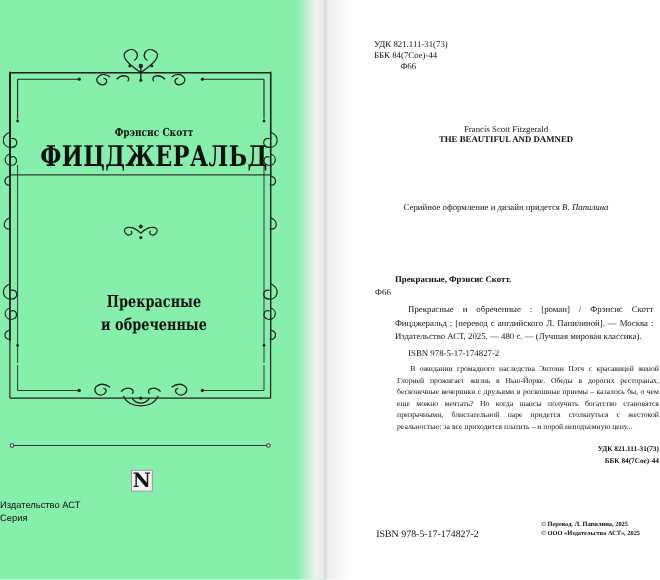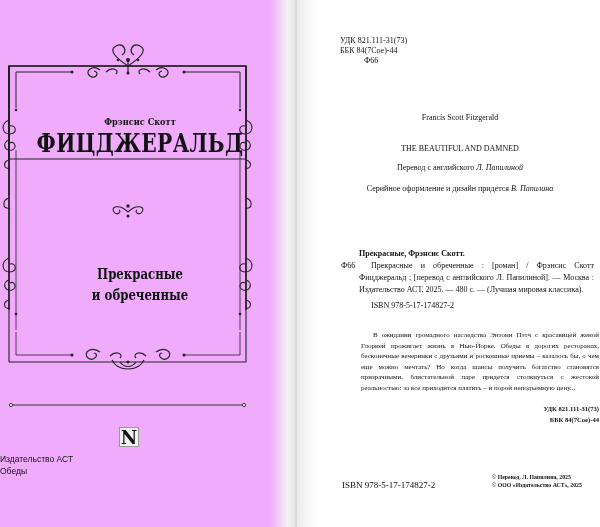--- a/index.html
+++ b/index.html
@@ -1,21 +1,21 @@
 <!DOCTYPE html>
 <html><head>
 <meta charset="utf-8">
 <style>
   html, body { margin: 0; padding: 0; }
   body {
     width: 600px; height: 527px; overflow: hidden; background: #ffffff;
     position: relative; color: #111;
   }
   .spread { position: absolute; left: 0; top: 0; width: 600px; height: 527px; }
-  .page { position: absolute; top: 0; height: 527px; background: #f0abfc; }
+  .page { position: absolute; top: 0; height: 527px; background: #86efac; }
   .page-left { left: 0; width: 295px; }
   .gutter-left {
     position: absolute; left: 270px; top: 0; width: 25px; height: 527px;
     background: linear-gradient(to right, rgba(255,255,255,0) 0%, #f2f2f2 70%, #e6e6e6 100%);
   }
   .gutter-line { position: absolute; left: 295px; top: 0; width: 2px; height: 527px; background: #dadada; }
   .gutter-right {
     position: absolute; left: 297px; top: 0; width: 22px; height: 527px;
     background: linear-gradient(to right, #ececec 0%, #f6f6f6 50%, rgba(255,255,255,0) 100%);
   }
@@ -47,28 +47,28 @@
     font-family: "Liberation Sans", sans-serif; font-size: 8.5px; line-height: 12px;
   }
 
   
   .serif { font-family: "Liberation Serif", serif; }
   .udk-block { position: absolute; left: 340px; top: 36px; font-size: 8px; line-height: 10px; }
   .udk-block .f66 { padding-left: 24px; }
   .centered { position: absolute; left: 320px; width: 280px; text-align: center; font-size: 8px; }
   .series { top: 94px; }
   .author-en { top: 113px; }
-  .title-en { top: 144px; }
+  .title-en { top: 122px; font-weight: bold; }
   .translation { top: 163px; }
   .design { top: 184px; }
   i { font-style: italic; }
   .biblio { position: absolute; left: 359px; top: 248px; width: 235px; font-size: 8px; line-height: 12px; }
   .biblio .head { font-weight: bold; }
   .biblio .index { position: absolute; left: -18px; top: 12px; }
-  .biblio .desc { text-indent: 12px; text-align: justify; }
+  .biblio .desc { text-indent: 12px; text-align: justify; margin-top: 16px; }
   .biblio .isbn { padding-left: 12px; margin-top: 4px; }
   .annotation {
     position: absolute; left: 361px; top: 330px; width: 238px; font-size: 7px; line-height: 10.5px;
     text-align: justify; text-indent: 12px;
   }
   .codes-right {
     position: absolute; left: 420px; width: 179px; top: 404px; text-align: right;
     font-size: 6.6px; line-height: 10.5px; font-weight: bold;
   }
   .isbn-bottom { position: absolute; left: 342px; top: 480px; font-size: 9px; }
@@ -209,40 +209,36 @@
     <div class="author-small">Фрэнсис Скотт</div>
     <div class="author-big">ФИЦДЖЕРАЛЬД</div>
     <div class="book-title">
       <div>Прекрасные</div>
       <div>и обреченные</div>
     </div>
 
     <div class="publisher-logo">N</div>
     <div class="publisher-name">
       <div>Издательство АСТ</div>
-      <div>Обеды</div>
+      <div>Серия</div>
     </div>
   </div>
 
   <div class="gutter-left"></div>
   <div class="gutter-line"></div>
   <div class="gutter-right"></div>
 
   <div class="udk-block serif">
     <div>УДК 821.111-31(73)</div>
     <div>ББК 84(7Сое)-44</div>
     <div class="f66">Ф66</div>
   </div>
 
   <div class="centered author-en serif">Francis Scott Fitzgerald</div>
   <div class="centered title-en serif">THE BEAUTIFUL AND DAMNED</div>
-  <div class="centered translation serif">
-    <span>Перевод с английского</span>
-    <i>Л. Папилиной</i>
-  </div>
   <div class="centered design serif">
     <span>Серийное оформление и дизайн придется</span>
     <i>В. Папилина</i>
   </div>
 
   <div class="biblio serif">
     <div class="head">Прекрасные, Фрэнсис Скотт.</div>
     <div class="index">Ф66</div>
     <div class="desc">Прекрасные и обреченные : [роман] / Фрэнсис Скотт Фицджеральд ; [перевод с английского Л. Папилиной]. — Москва : Издательство АСТ, 2025. — 480 с. — (Лучшая мировая классика).</div>
     <div class="isbn">ISBN 978-5-17-174827-2</div>

